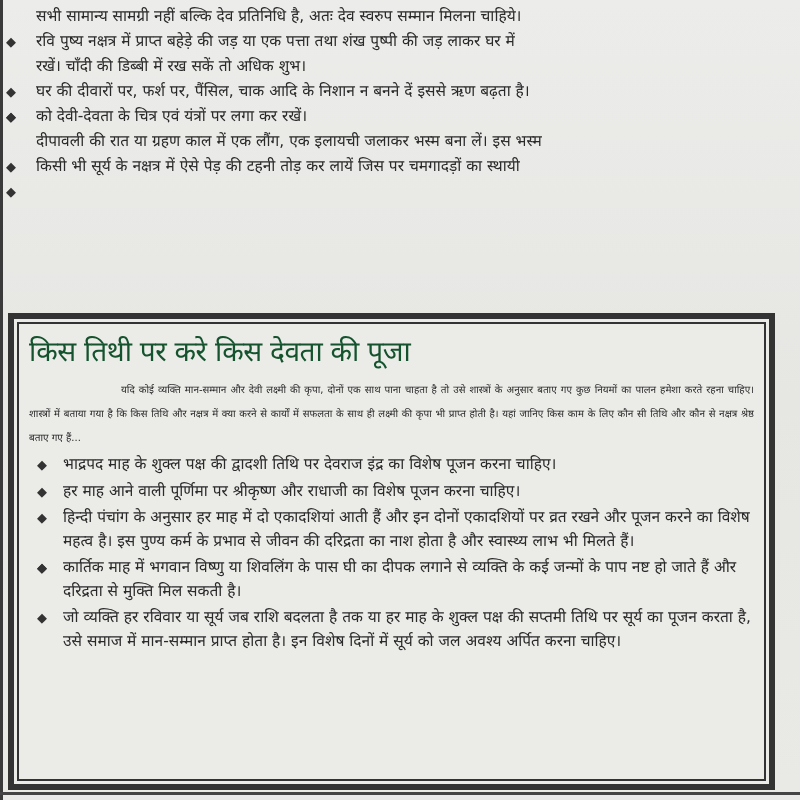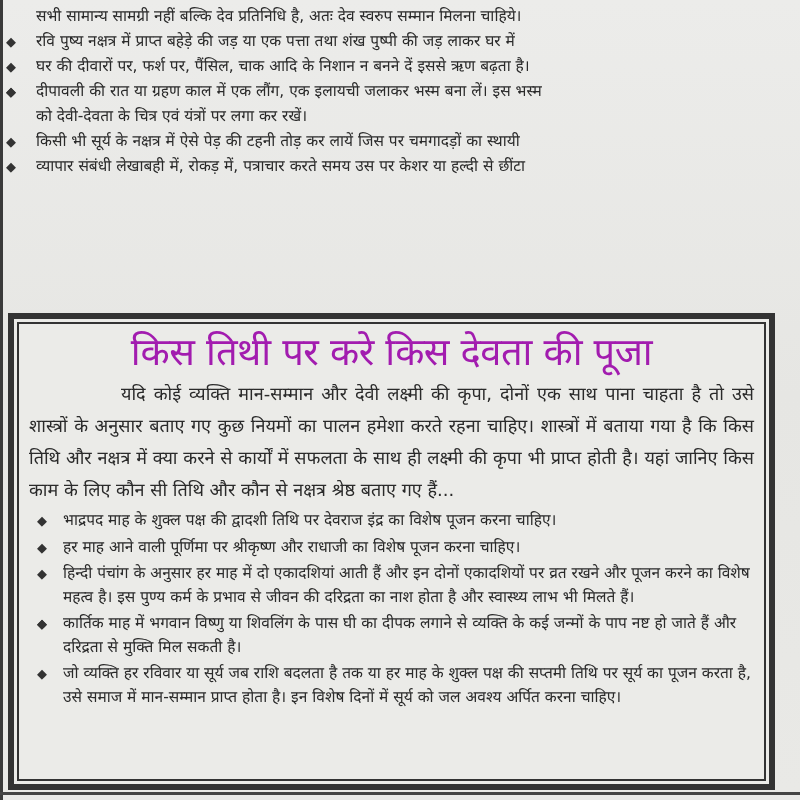--- a/index.html
+++ b/index.html
@@ -15,59 +15,59 @@
   .leftedge { position:absolute; left:0; top:0; width:3px; height:800px; background:#3a3a3a; }
   .top { position:absolute; left:0; top:4px; width:790px; }
   .line { font-size:15.5px; line-height:25px; white-space:nowrap; }
   .item { position:relative; padding-left:36px; }
   .item .bullet { position:absolute; left:6px; top:0; font-size:13px; line-height:25px; color:#333; }
   .cont { padding-left:36px; }
   .box { position:absolute; left:8px; top:313px; width:767px; height:477px;
     border:6px solid #333; box-sizing:border-box; background:#ebebe8; }
   .box-inner { position:absolute; left:3px; top:3px; right:3px; bottom:3px;
     border:2px solid #333; box-sizing:border-box; padding:0 10px; }
-  .title { text-align:center; font-size:38px; line-height:52px; margin-top:2px; color:#a21caf; letter-spacing:-0.5px; }
-  .intro { font-size:18px; line-height:32px; text-align:justify; }
+  .title { text-align:left; font-size:28px; line-height:52px; margin-top:2px; color:#14532d; letter-spacing:-0.5px; }
+  .intro { font-size:10px; line-height:24px; text-align:justify; }
   .intro .indent { display:inline-block; width:92px; }
   .b-item { position:relative; padding-left:34px; font-size:15.5px; line-height:23.5px; margin-top:3px; }
   .b-item .bullet { position:absolute; left:8px; top:0; font-size:13px; color:#333; }
   .bottomrule { position:absolute; left:0; top:792px; width:800px; height:3px; background:#444; }
 </style>
 </head>
 <body>
 
 <div class="page">
   <div class="leftedge"></div>
 
   <div class="top">
     <div class="line cont">सभी सामान्य सामग्री नहीं बल्कि देव प्रतिनिधि है, अतः देव स्वरुप सम्मान मिलना चाहिये।</div>
 
     <div class="item">
       <span class="bullet">◆</span>
       <div class="line">रवि पुष्य नक्षत्र में प्राप्त बहेड़े की जड़ या एक पत्ता तथा शंख पुष्पी की जड़ लाकर घर में</div>
+      <div class="line">रखें। चाँदी की डिब्बी में रख सकें तो अधिक शुभ।</div>
     </div>
     <div class="item">
       <span class="bullet">◆</span>
       <div class="line">घर की दीवारों पर, फर्श पर, पैंसिल, चाक आदि के निशान न बनने दें इससे ऋण बढ़ता है।</div>
     </div>
     <div class="item">
       <span class="bullet">◆</span>
     </div>
     <div class="item">
       <span class="bullet">◆</span>
+      <div class="line">को देवी-देवता के चित्र एवं यंत्रों पर लगा कर रखें।</div>
       <div class="line">दीपावली की रात या ग्रहण काल में एक लौंग, एक इलायची जलाकर भस्म बना लें। इस भस्म</div>
-      <div class="line">को देवी-देवता के चित्र एवं यंत्रों पर लगा कर रखें।</div>
     </div>
     <div class="item">
       <span class="bullet">◆</span>
       <div class="line">किसी भी सूर्य के नक्षत्र में ऐसे पेड़ की टहनी तोड़ कर लायें जिस पर चमगादड़ों का स्थायी</div>
     </div>
     <div class="item">
       <span class="bullet">◆</span>
-      <div class="line">व्यापार संबंधी लेखाबही में, रोकड़ में, पत्राचार करते समय उस पर केशर या हल्दी से छींटा</div>
     </div>
   </div>
 
   <div class="box">
     <div class="box-inner">
       <div class="title">किस तिथी पर करे किस देवता की पूजा</div>
       <div class="intro"><span class="indent"></span><span>यदि कोई व्यक्ति मान-सम्मान और देवी लक्ष्मी की कृपा, दोनों एक साथ पाना चाहता है तो उसे शास्त्रों के अनुसार बताए गए कुछ नियमों का पालन हमेशा करते रहना चाहिए। शास्त्रों में बताया गया है कि किस तिथि और नक्षत्र में क्या करने से कार्यों में सफलता के साथ ही लक्ष्मी की कृपा भी प्राप्त होती है। यहां जानिए किस काम के लिए कौन सी तिथि और कौन से नक्षत्र श्रेष्ठ बताए गए हैं...</span></div>
 
       <div class="b-item">
         <span class="bullet">◆</span>

